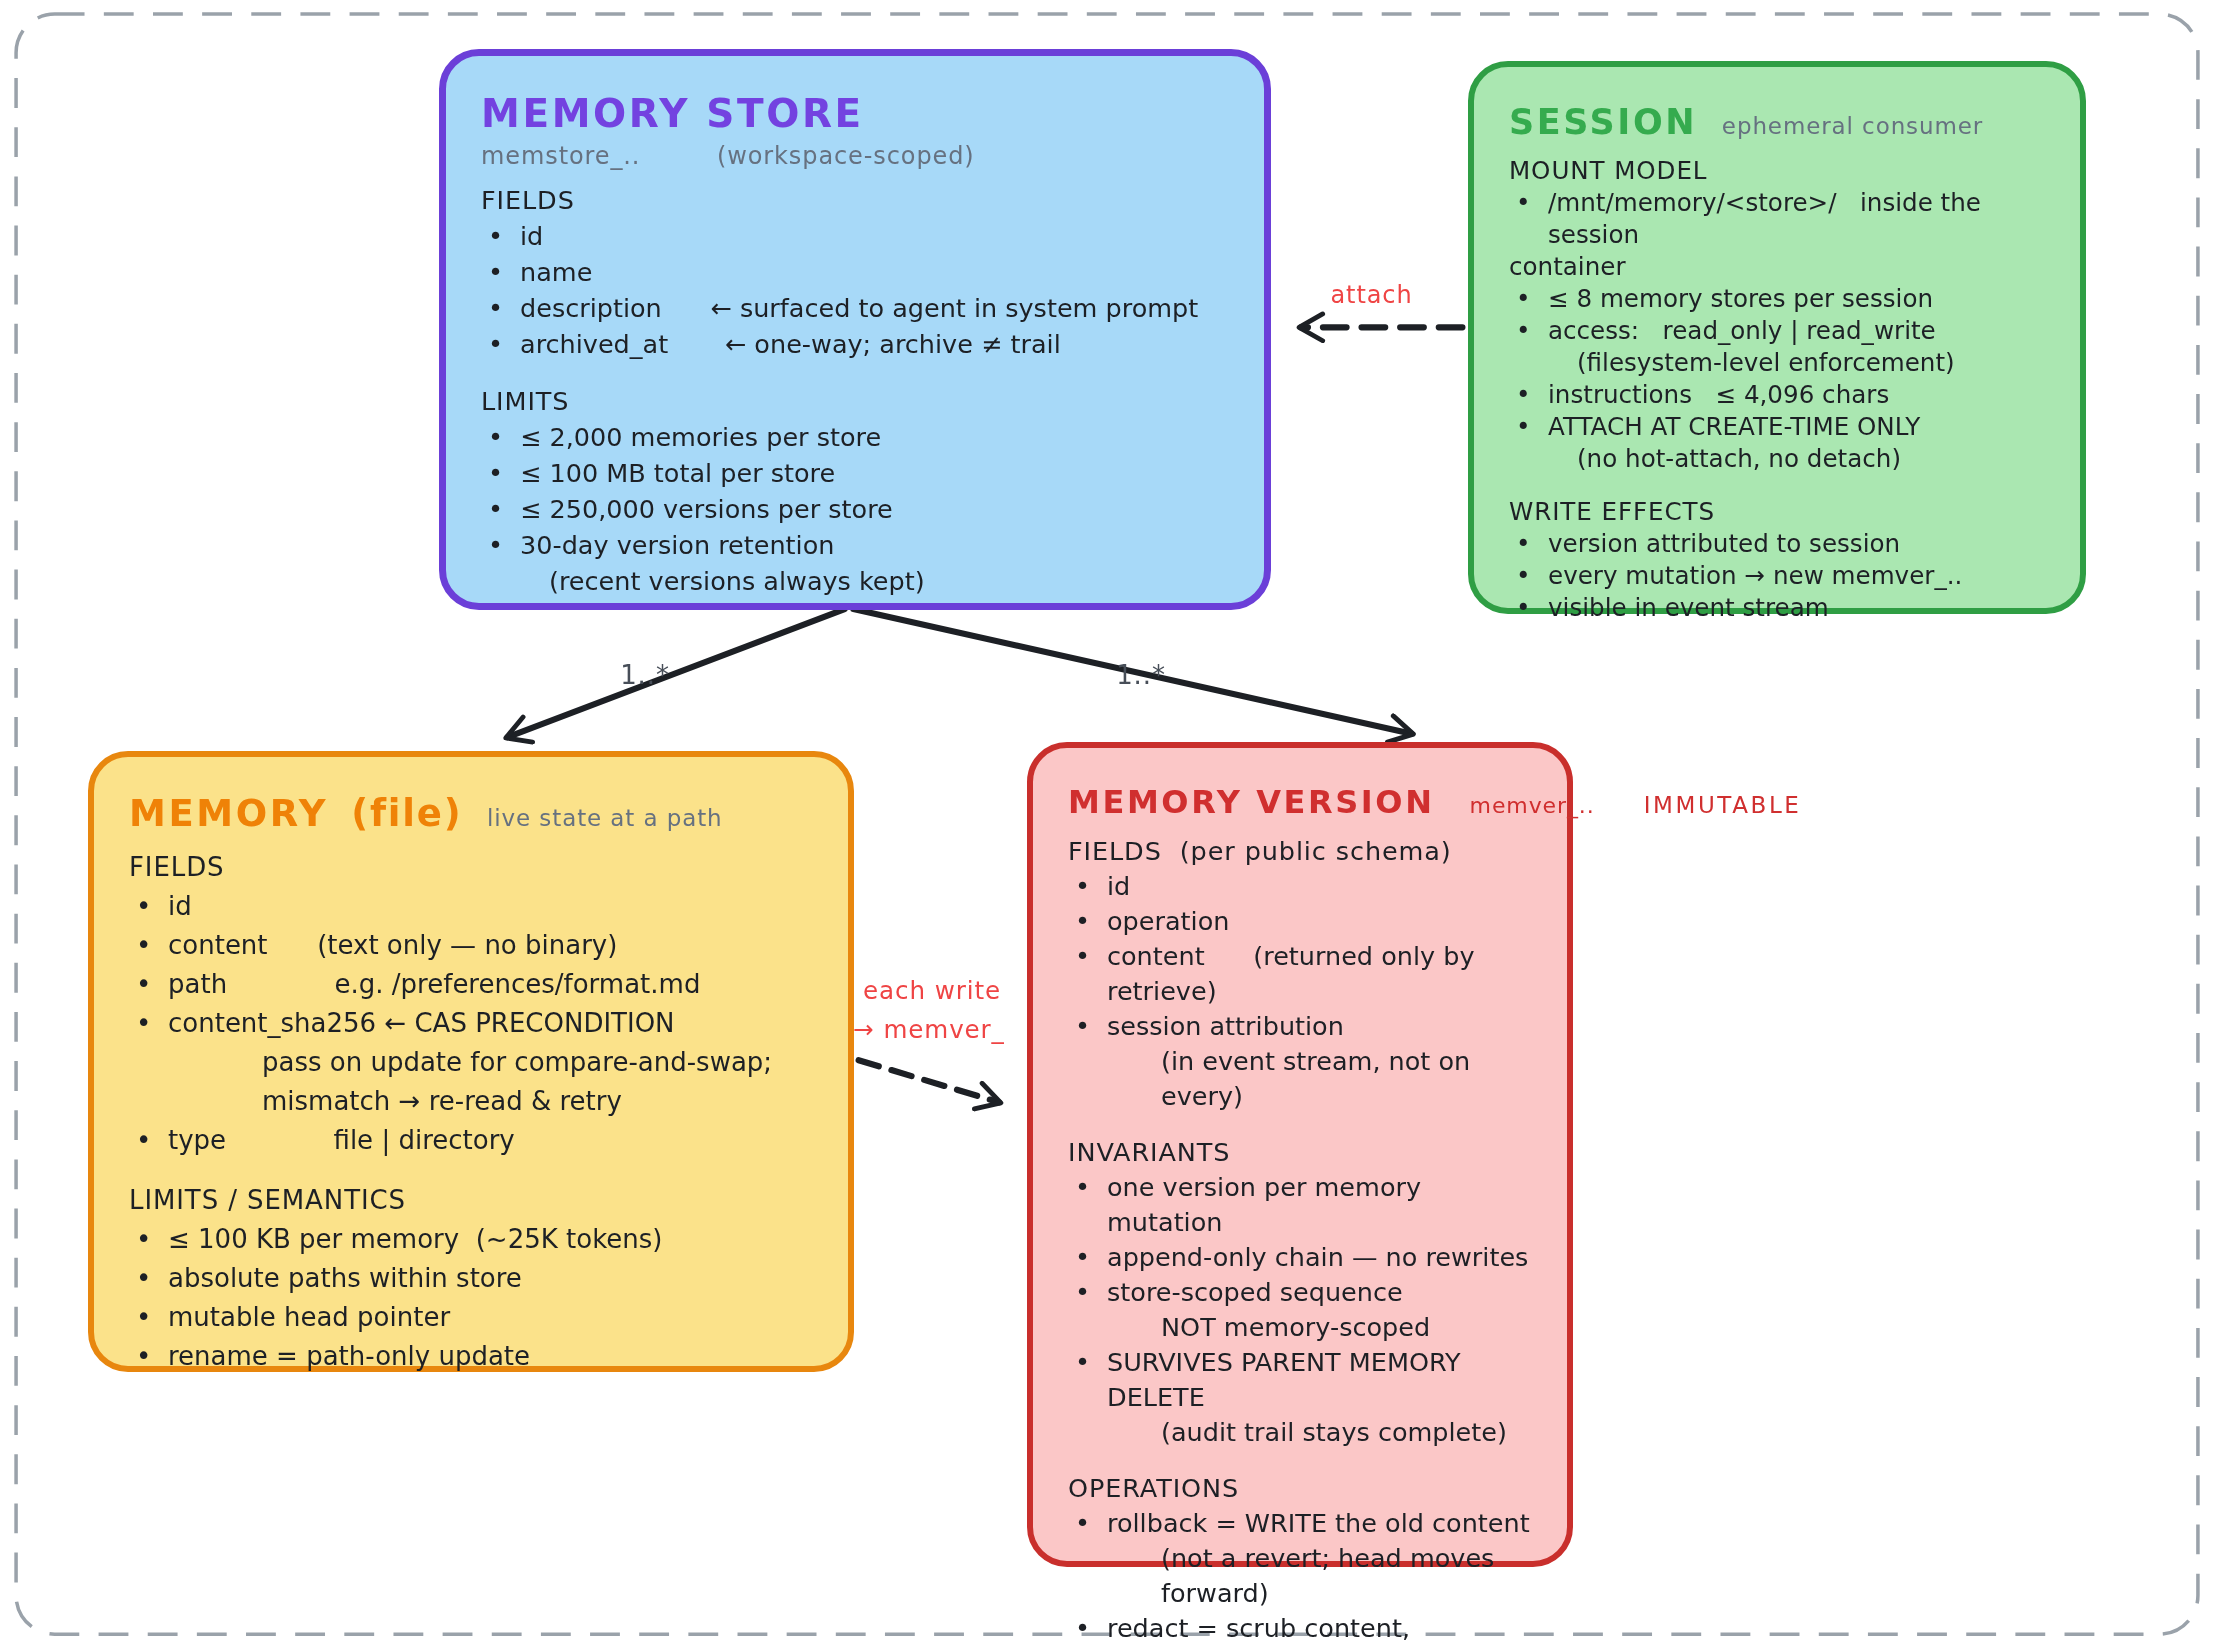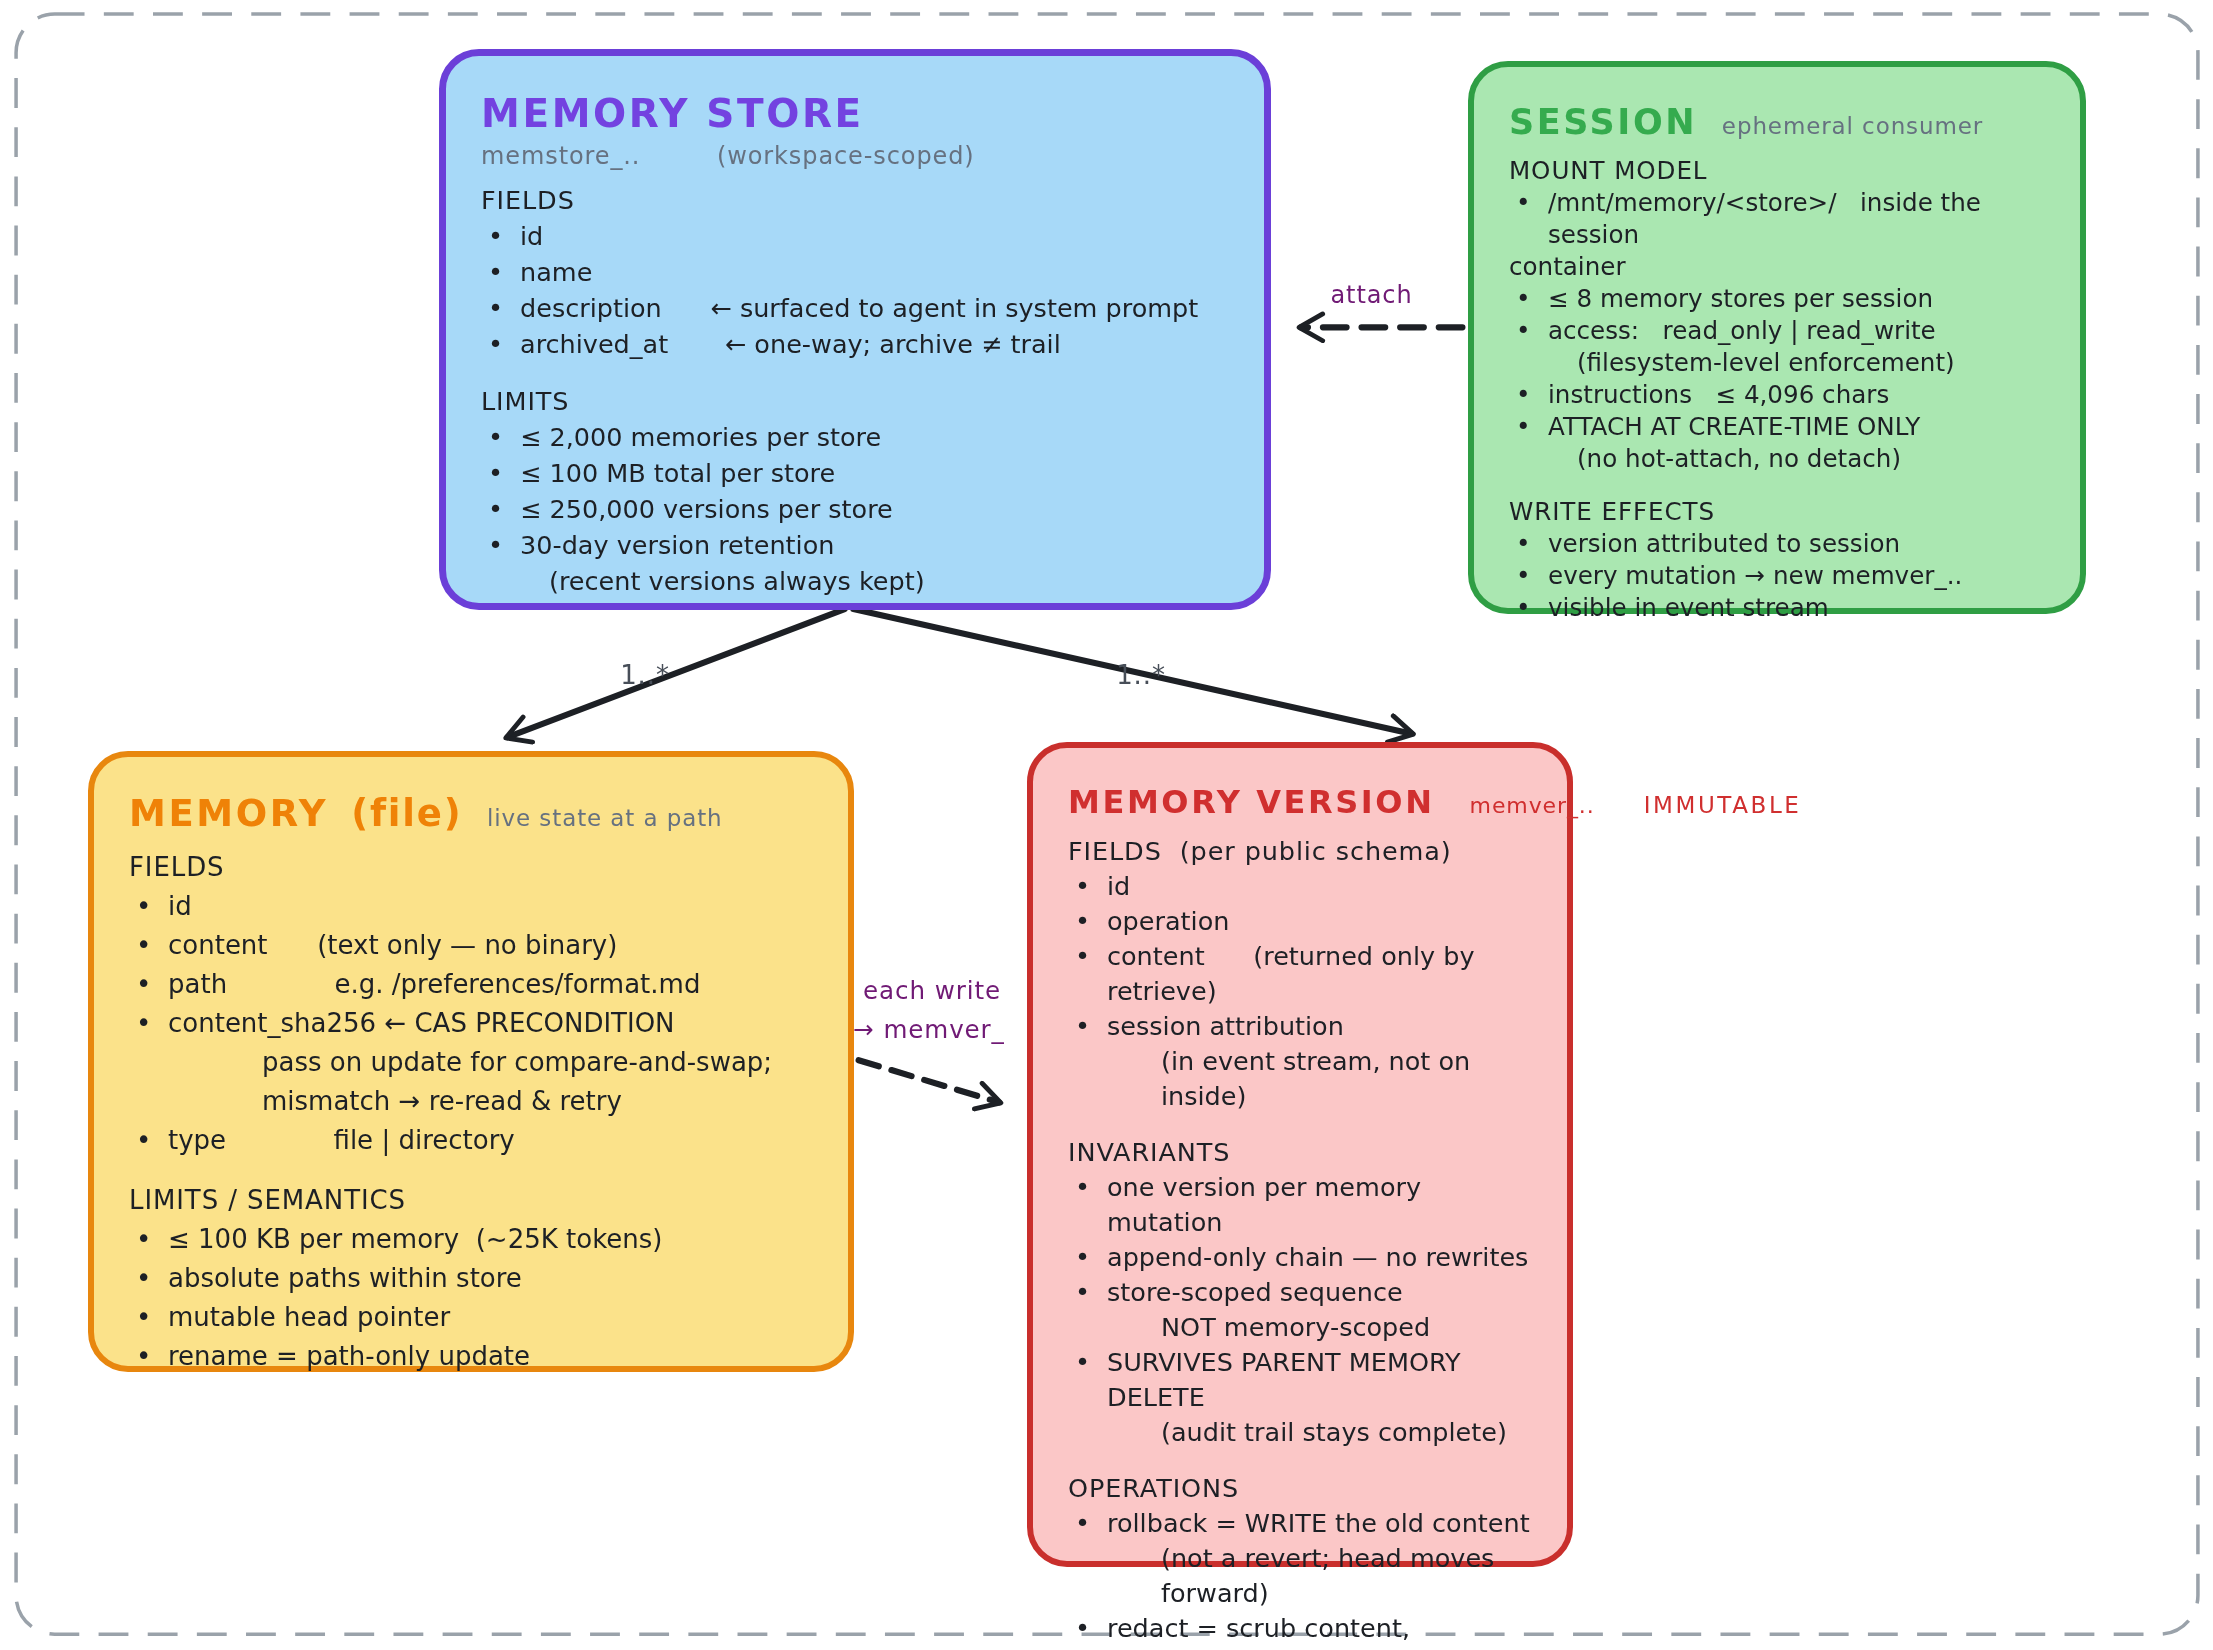--- a/index.html
+++ b/index.html
@@ -50,21 +50,21 @@
   .blue   .row{line-height:36px;font-size:25.5px;}
   .green  .row{line-height:32px;font-size:24.6px;}
   .yellow .row{line-height:39px;font-size:26px;}
   .red    .row{line-height:35px;font-size:25.5px;}
   .blue  {left:439px;top:49px;width:832px;height:561px;border-width:7px;}
   .green {left:1468px;top:61px;width:618px;height:553px;}
   .yellow{left:88px;top:751px;width:766px;height:621px;}
   .red   {left:1027px;top:742px;width:546px;height:825px;}
   .conn-label{
     position:absolute;z-index:2;
-    color:#701a75;letter-spacing:0.9px;
+    color:#ef4444;letter-spacing:0.9px;
     text-align:center;white-space:nowrap;
   }
   .lbl-attach{left:1310px;top:281px;width:123px;font-size:24px;}
   .lbl-mult-left{left:608px;top:660px;width:74px;font-size:26px;color:#474e58;}
   .lbl-mult-right{left:1104px;top:660px;width:74px;font-size:26px;color:#474e58;}
   .lbl-eachwrite-1{left:862px;top:976px;width:140px;font-size:24.6px;}
   .lbl-eachwrite-2{left:850px;top:1015px;width:158px;font-size:24.6px;}
 </style>
 </head>
 <body>
@@ -160,21 +160,21 @@
       <span class="card-title">MEMORY VERSION</span>
       <span class="sub-id">memver_..</span>
       <span class="sub-flag">IMMUTABLE</span>
     </div>
     <div class="body">
         <div class="row t-h"><span class="txt">FIELDS  (per public schema)</span></div>
         <div class="row t-b"><span class="txt">id</span></div>
         <div class="row t-b"><span class="txt">operation</span></div>
         <div class="row t-b"><span class="txt">content      (returned only by retrieve)</span></div>
         <div class="row t-b"><span class="txt">session attribution</span></div>
-        <div class="row t-im"><span class="txt">(in event stream, not on inside)</span></div>
+        <div class="row t-im"><span class="txt">(in event stream, not on every)</span></div>
         <div class="row t-gap"></div>
         <div class="row t-h"><span class="txt">INVARIANTS</span></div>
         <div class="row t-b"><span class="txt">one version per memory mutation</span></div>
         <div class="row t-b"><span class="txt">append-only chain — no rewrites</span></div>
         <div class="row t-b"><span class="txt">store-scoped sequence</span></div>
         <div class="row t-im"><span class="txt">NOT memory-scoped</span></div>
         <div class="row t-b"><span class="txt">SURVIVES PARENT MEMORY DELETE</span></div>
         <div class="row t-im"><span class="txt">(audit trail stays complete)</span></div>
         <div class="row t-gap"></div>
         <div class="row t-h"><span class="txt">OPERATIONS</span></div>

